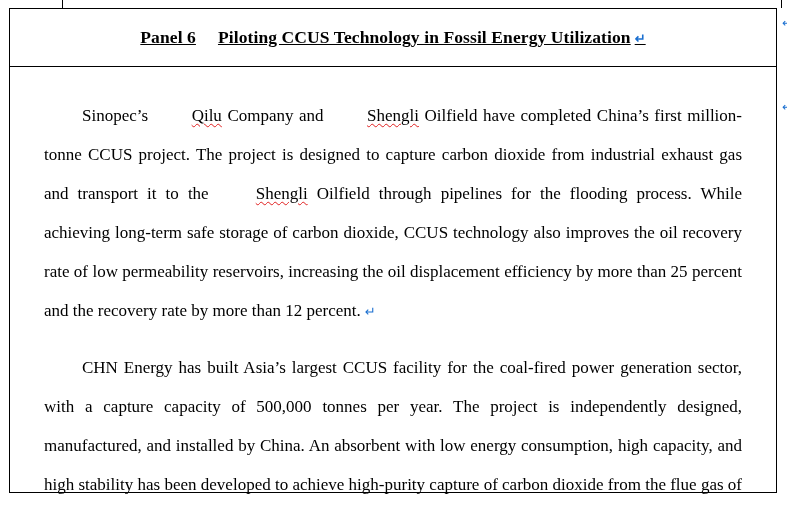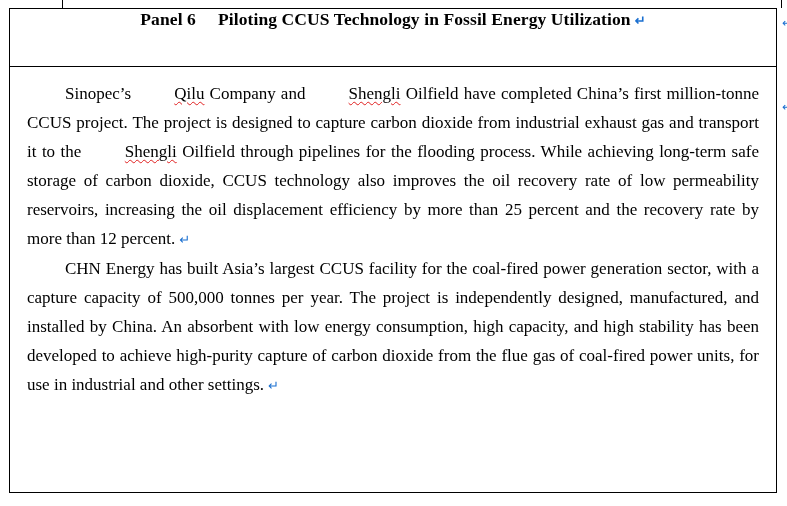--- a/index.html
+++ b/index.html
@@ -33,23 +33,24 @@
     height: 485px;
     border: 1.5px solid #000000;
     box-sizing: border-box;
     background: #ffffff;
   }
 
   .panel-header {
     height: 58px;
     border-bottom: 1.5px solid #000000;
     display: flex;
-    align-items: flex-start;
+    align-items: center;
     justify-content: center;
     box-sizing: border-box;
+    text-decoration: underline;
   }
 
   .panel-title {
     font-size: 17.5px;
     font-weight: bold;
     letter-spacing: 0.1px;
     white-space: nowrap;
   }
   .panel-title .gap {
     display: inline-block;
@@ -63,23 +64,23 @@
     vertical-align: baseline;
     margin-left: 4px;
   }
 
   .panel-body {
     padding: 12px 17px 0 17px;
     box-sizing: border-box;
   }
 
   p.para {
-    margin: 0;
+    margin: 17px;
     font-size: 17px;
-    line-height: 29px;
+    line-height: 39px;
     text-align: justify;
     text-justify: inter-word;
     text-indent: 38px;
     hyphens: none;
   }
   p.para + p.para {
     margin-top: 0px;
   }
 
   

